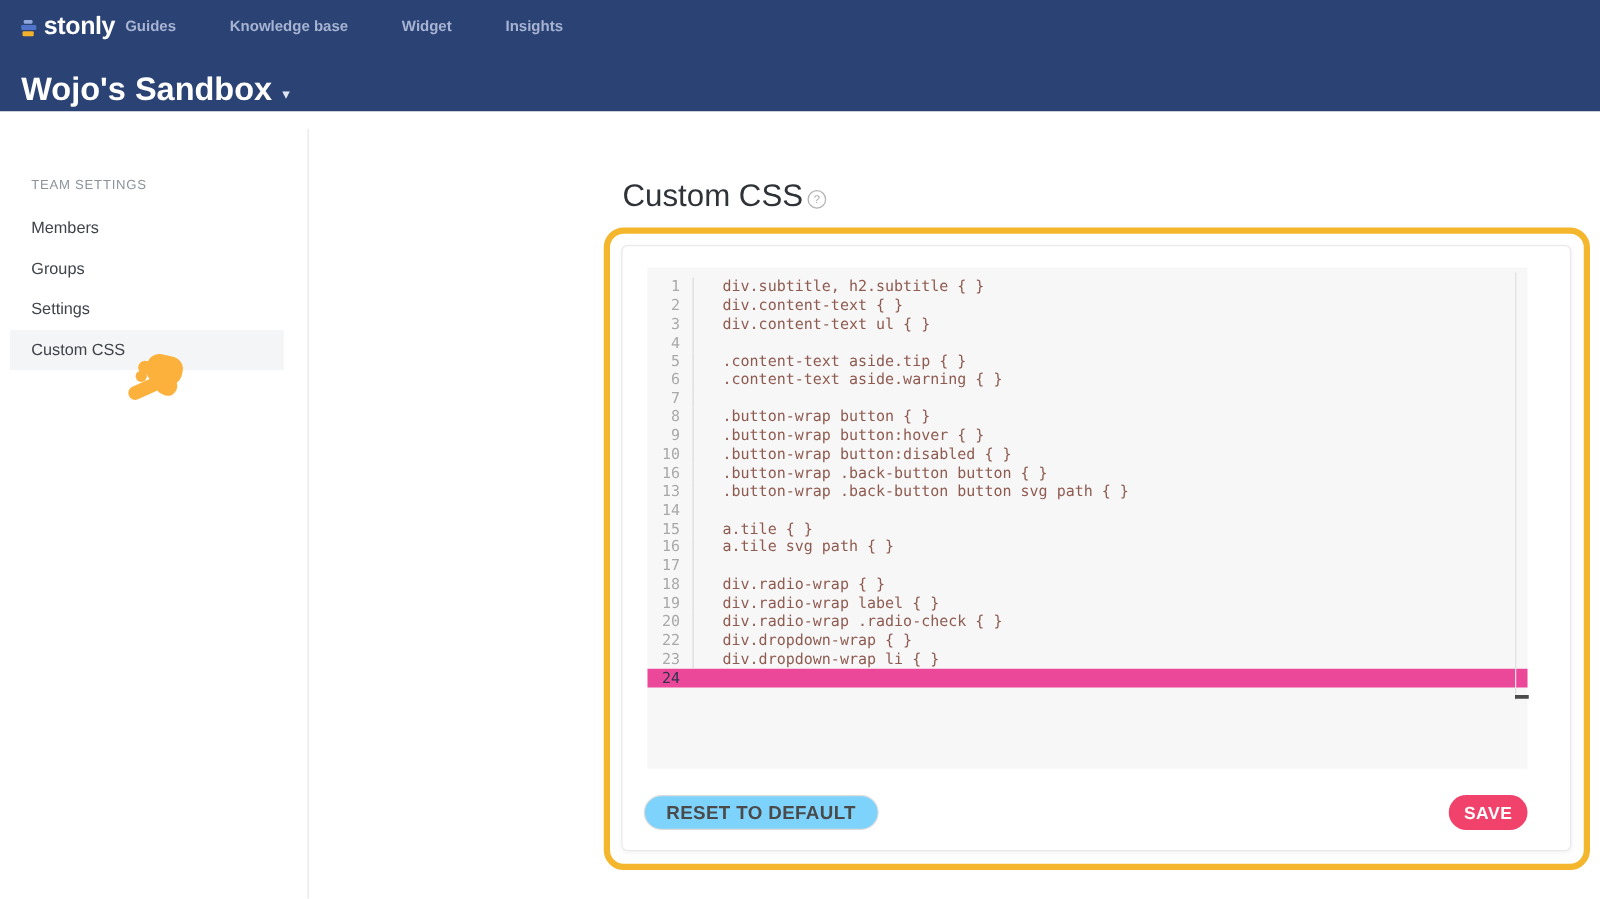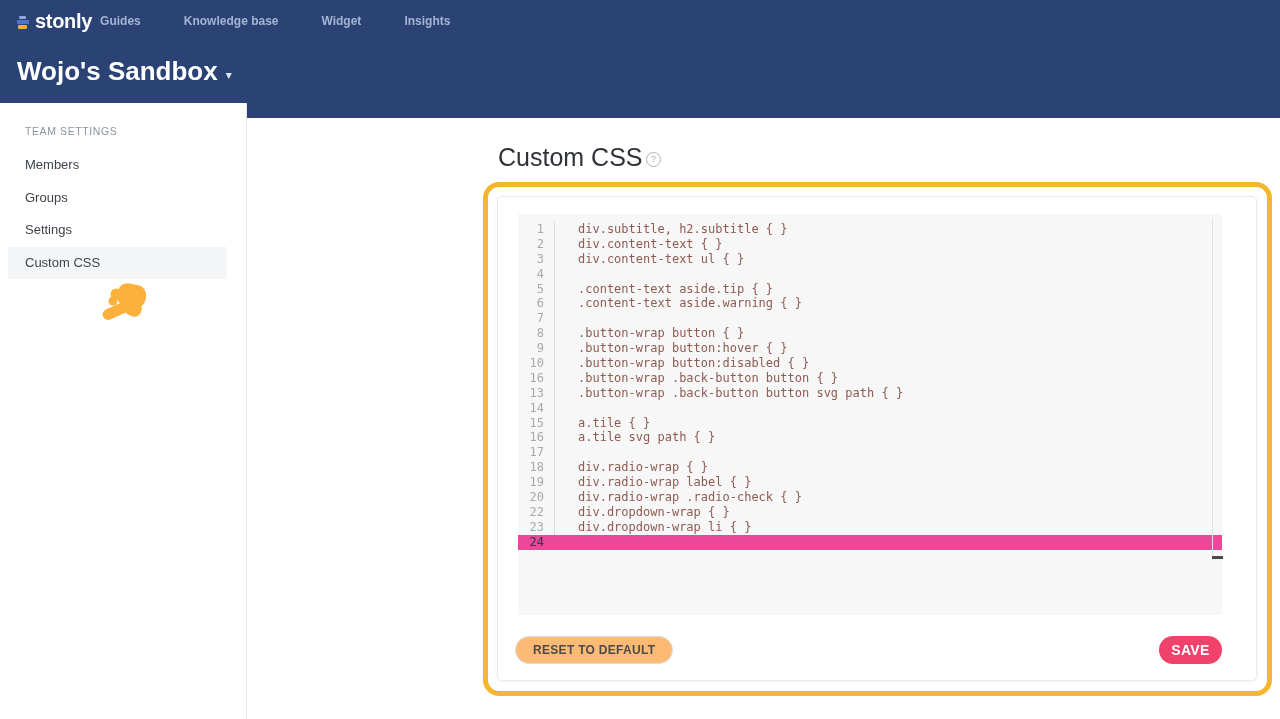--- a/index.html
+++ b/index.html
@@ -1,36 +1,36 @@
 <!DOCTYPE html>
 <html><head>
 <meta charset="utf-8">
 <style>
   html,body{margin:0;padding:0;}
   body{
     width:1280px;height:719px;position:relative;overflow:hidden;
     font-family:"Liberation Sans",sans-serif;background:#fff;
   }
   
-  .header{position:absolute;top:0;left:0;width:1280px;height:118px;background:#2b4274;}
+  .header{position:absolute;top:0;left:0;width:1280px;height:89px;background:#2b4274;}
   .top-row{display:flex;align-items:center;height:42px;padding-left:17px;}
   .logo{display:flex;align-items:center;cursor:pointer;}
   .logo-mark{display:flex;flex-direction:column;align-items:flex-start;gap:1px;margin-right:6px;margin-top:3px;}
   .logo-mark .b1{width:7px;height:3px;background:#8fa7dd;border-radius:1px;margin-left:2px;}
   .logo-mark .b2{width:12px;height:4px;background:#4f74c9;border-radius:1px;}
   .logo-mark .b3{width:9px;height:4px;background:#f2b22b;border-radius:1px;margin-left:1px;}
   .logo-text{color:#fff;font-size:20px;font-weight:700;letter-spacing:-0.3px;}
   .top-nav{display:flex;margin-left:8px;}
   .nav-item{color:#a6b3d2;font-size:12px;font-weight:700;margin-right:43px;cursor:pointer;white-space:nowrap;}
   .workspace{position:absolute;left:17px;top:56px;display:flex;align-items:center;cursor:pointer;}
   .workspace-name{color:#fff;font-size:26px;font-weight:700;}
   .workspace-caret{color:#dfe5f1;font-size:12px;margin-left:8px;margin-top:6px;}
   
   .sidebar{position:absolute;top:103px;left:0;width:247px;height:616px;background:#fff;border-right:1px solid #e7e7e7;box-sizing:border-box;}
-  .sb-title{margin:22px 0 12px 25px;font-size:10.5px;color:#8b939c;letter-spacing:0.6px;}
+  .sb-title{margin:39px 0 12px 25px;font-size:10.5px;color:#8b939c;letter-spacing:0.6px;}
   .sb-item{height:32.5px;line-height:32.5px;margin:0 19px 0 8px;padding-left:17px;font-size:13px;color:#3f444a;cursor:pointer;white-space:nowrap;}
   .sb-item.active{background:#f4f5f6;}
   .hand-icon{position:absolute;left:101px;top:178px;width:50px;height:48px;pointer-events:none;}
   
   .main-title{position:absolute;left:498px;top:143px;font-size:25px;font-weight:500;color:#2f3338;}
   .help-circle{position:absolute;left:646px;top:152px;width:13px;height:13px;border:1.4px solid #b3b3b3;border-radius:50%;
     color:#a9a9a9;font-size:9px;line-height:13px;text-align:center;cursor:pointer;box-sizing:content-box;}
   .yellow-box{position:absolute;left:483px;top:182px;width:789px;height:514px;border:5px solid #f4b62d;border-radius:16px;box-sizing:border-box;}
   .card{position:absolute;left:497px;top:196px;width:760px;height:485px;background:#fff;border:1px solid #eaeaea;border-radius:5px;
     box-shadow:0 1px 4px rgba(0,0,0,0.05);box-sizing:border-box;}
@@ -40,21 +40,21 @@
   .code-lines{padding-top:8px;}
   .code-row{display:flex;height:14.9px;line-height:14.9px;white-space:pre;}
   .ln{flex:0 0 auto;width:26px;padding-right:10px;text-align:right;color:#a9a9a9;border-right:1px solid #dcdcde;}
   .code{padding-left:23px;color:#8e5b50;}
   .code-row.active{background:#ec4899;}
   .code-row.active .ln{color:#2f3350;border-right-color:transparent;}
   .sb-line{position:absolute;left:694px;top:4px;width:1px;height:342px;background:#e1e1e3;}
   .sb-thumb{position:absolute;left:694px;top:342px;width:11px;height:3px;background:#4a4a4a;cursor:pointer;}
   
   .btn-reset{position:absolute;left:17px;top:439px;height:28px;padding:0 17px;border:1px solid #dcdcdc;border-radius:14px;
-    background:#fdba74;color:#4a4a4a;font-family:"Liberation Sans",sans-serif;font-size:12px;font-weight:700;letter-spacing:0.3px;cursor:pointer;}
+    background:#7dd3fc;color:#4a4a4a;font-family:"Liberation Sans",sans-serif;font-size:15px;font-weight:700;letter-spacing:0.3px;cursor:pointer;}
   .btn-save{position:absolute;left:661px;top:439px;width:63px;height:28px;border:none;border-radius:14px;
     background:#f0426b;color:#fff;font-family:"Liberation Sans",sans-serif;font-size:14px;font-weight:700;letter-spacing:0.4px;cursor:pointer;}
 </style>
 </head>
 <body>
 
 <div class="header">
   <div class="top-row">
     <div class="logo">
       <div class="logo-mark">

